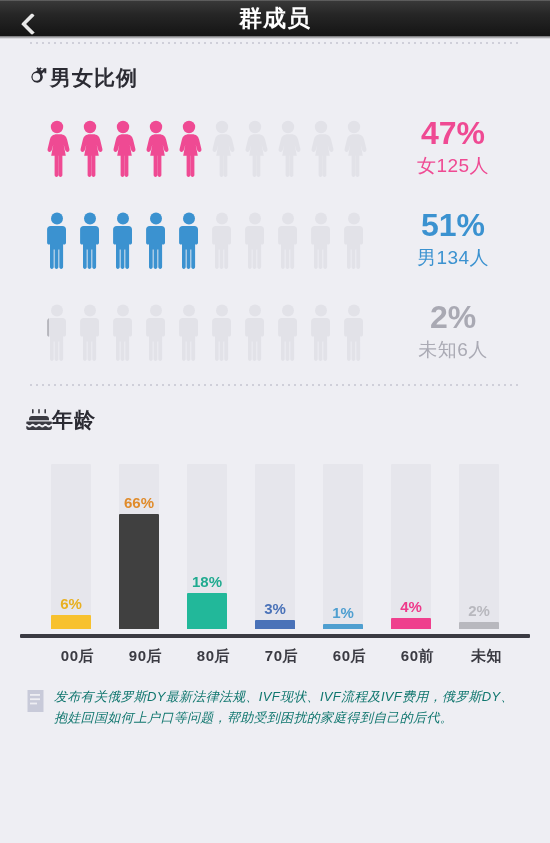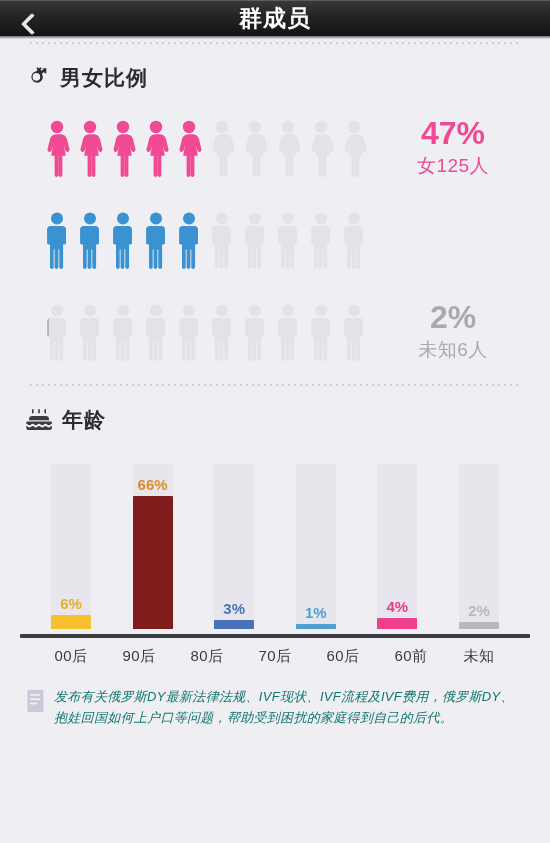--- a/index.html
+++ b/index.html
@@ -34,21 +34,21 @@
   .dots {
     height:10px; margin:0 28px;
     background-image:radial-gradient(#c9c9d4 1px, transparent 1.2px);
     background-size:6px 6px;
     background-position:0 2px;
     opacity:.85;
   }
   .dots.top { margin-top:2px; }
 
   
-  .section-title { display:flex; align-items:center; gap:10px; padding:16px 0 4px 26px; }
+  .section-title { display:flex; align-items:center; padding:16px 0 4px 26px; }
   .sec-label { font-size:21px; color:#2b2b33; font-weight:bold; letter-spacing:1px; }
   .gender-icon { width:24px; height:24px; color:#2b2b33; }
   .cake-icon { width:26px; height:22px; color:#3b3b43; }
 
   .gender-rows { padding:6px 0 2px 0; }
   .grow { display:flex; align-items:center; height:92px; padding-left:42px; }
   .people { display:flex; align-items:flex-end; gap:3px; width:330px; }
   .fig { width:30px; height:58px; flex:0 0 30px; }
   .stats { flex:1; text-align:center; padding-right:16px; }
   .pct { font-size:32px; font-weight:bold; line-height:1.0; letter-spacing:0px; }
@@ -63,21 +63,21 @@
   .chart { position:relative; margin:12px 20px 0 20px; height:180px; }
   .plot { position:relative; height:175px; display:flex; align-items:flex-end;
           justify-content:space-between; padding:0 28px; }
   .col { position:relative; width:46px; height:173px; display:flex; align-items:flex-end; justify-content:center; }
   .track { position:absolute; left:3px; right:3px; top:8px; bottom:0; background:#e6e6ec; border-radius:1px; }
   .bar { position:relative; width:40px; border-radius:1px 1px 0 0; z-index:2; }
   .bar-val { position:absolute; left:50%; transform:translateX(-50%); bottom:100%;
              margin-bottom:3px; font-size:15px; font-weight:bold; white-space:nowrap; }
   .axis { position:relative; margin:0 20px; height:4px; background:#3a3a42; border-radius:1px; }
   .xlabels { display:flex; justify-content:space-between; padding:9px 28px 0 28px; margin:0 20px; }
-  .xlab { width:46px; text-align:center; font-size:15px; color:#3a3a42; font-weight:normal; letter-spacing:.5px; }
+  .xlab { width:46px; text-align:right; font-size:15px; color:#3a3a42; font-weight:bold; letter-spacing:.5px; }
 
   
   .note { display:flex; gap:9px; padding:20px 24px 0 26px; }
   .note-icon { flex:0 0 19px; width:19px; height:22px; margin-top:4px; }
   .note-text { font-size:13px; line-height:1.62; color:#0f766e; letter-spacing:.3px;font-style:italic; }
 </style>
 </head>
 <body>
 
 <div class="screen">
@@ -230,20 +230,22 @@
               </g>
             </svg>
           <svg class="fig" viewBox="0 0 30 58">
               <g fill="#e2e2e8">
                 <circle cx="15" cy="7.6" r="6"></circle>
                 <path d="M9.6 15h10.8c2.2 0 3.6 1.4 3.6 3.5v13.2c0 1.1-.8 1.9-1.9 1.9-.4 0-.7-.1-1-.3V56c0 1.1-.8 1.9-1.9 1.9s-1.9-.8-1.9-1.9V38.6h-.9V56c0 1.1-.8 1.9-1.9 1.9s-1.9-.8-1.9-1.9V38.6h-.9V56c0 1.1-.8 1.9-1.9 1.9S8 57.1 8 56V33.3c-.3.2-.6.3-1 .3-1.1 0-1.9-.8-1.9-1.9V18.5C5.1 16.4 6.5 15 8.7 15h.9z"></path>
               </g>
             </svg>
         </div>
         <div class="stats">
+          <div class="pct c-blue">51%</div>
+          <div class="cnt c-blue">男134人</div>
         </div>
       </div>
 
       <div class="grow">
         <div class="people">
           <svg class="fig" viewBox="0 0 30 58">
               <defs>
                 <clipPath id="clipUnk">
                   <rect x="0" y="0" width="7" height="58"></rect>
                 </clipPath>
@@ -342,22 +344,28 @@
       <div class="chart">
         <div class="plot">
           <div class="col">
             <div class="track"></div>
             <div class="bar" style="height:14px;background:#f7c12e;">
               <span class="bar-val" style="color:#e8b021;">6%</span>
             </div>
           </div>
           <div class="col">
             <div class="track"></div>
-            <div class="bar" style="height:133px;background:#7f1d1d;text-align:right;">
+            <div class="bar" style="height:115px;background:#404040;text-align:right;">
               <span class="bar-val" style="color:#e08b2a;">66%</span>
+            </div>
+          </div>
+          <div class="col">
+            <div class="track"></div>
+            <div class="bar" style="height:36px;background:#22b89a;">
+              <span class="bar-val" style="color:#1faa8f;">18%</span>
             </div>
           </div>
           <div class="col">
             <div class="track"></div>
             <div class="bar" style="height:9px;background:#4a72b8;">
               <span class="bar-val" style="color:#4a72b8;">3%</span>
             </div>
           </div>
           <div class="col">
             <div class="track"></div>

